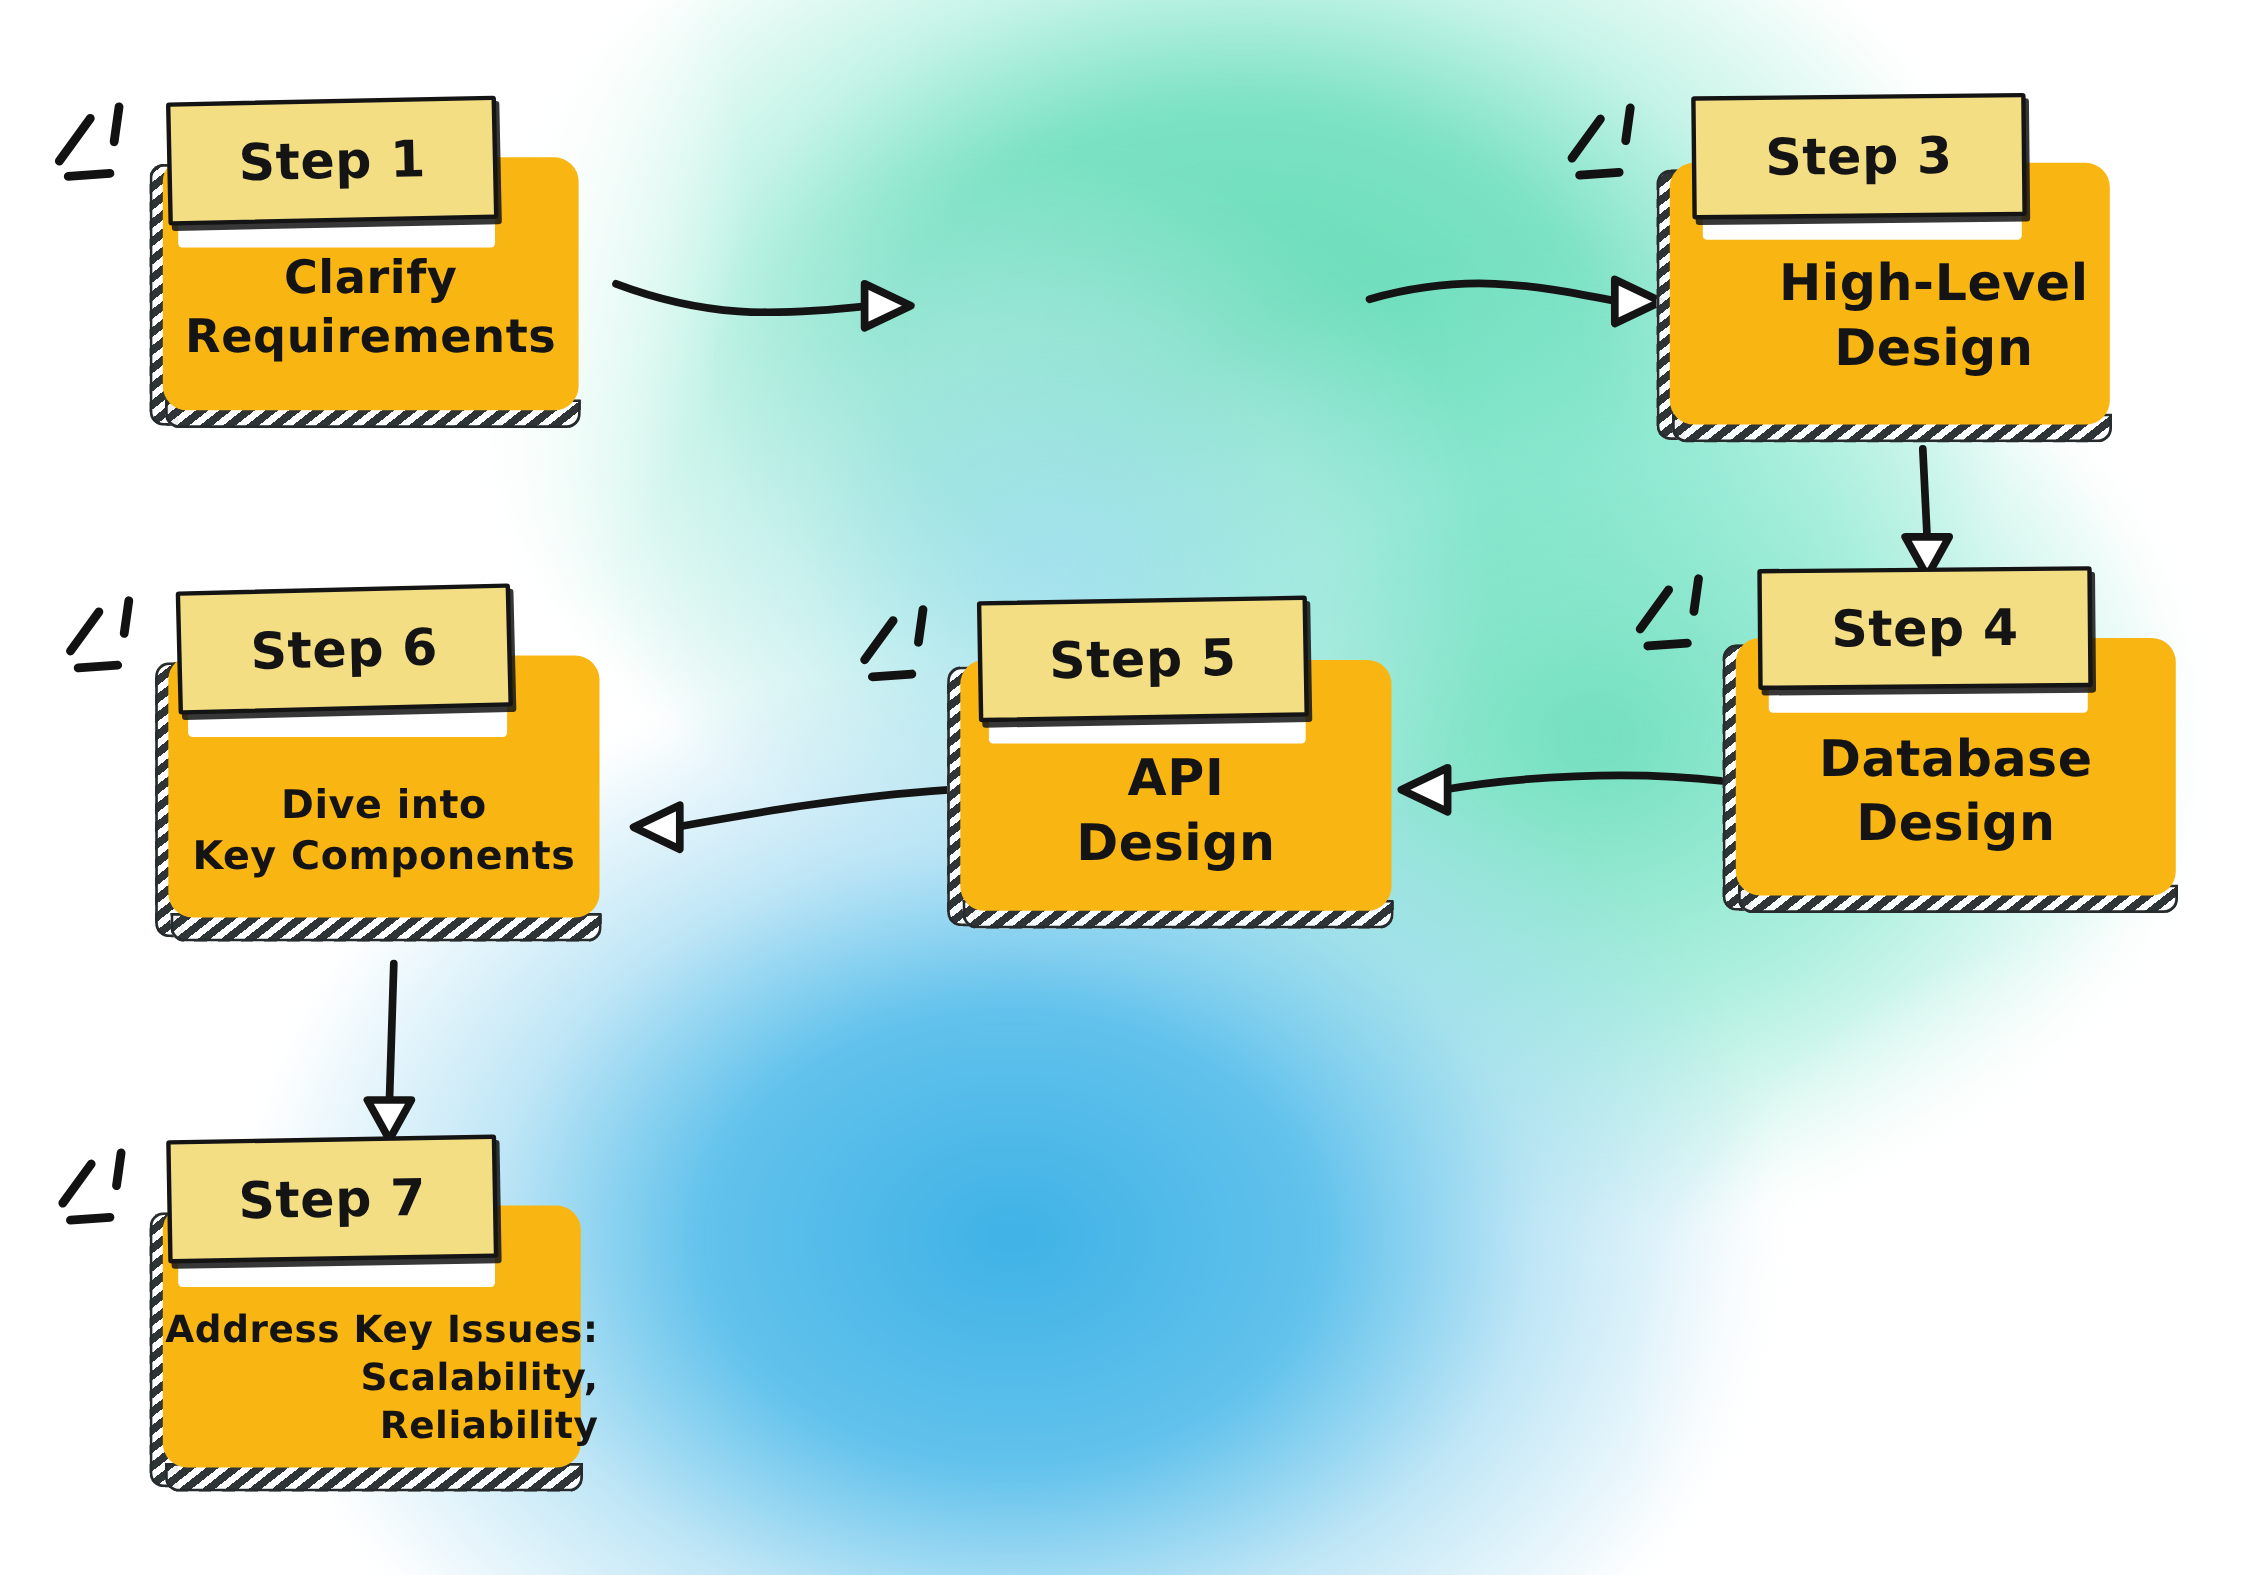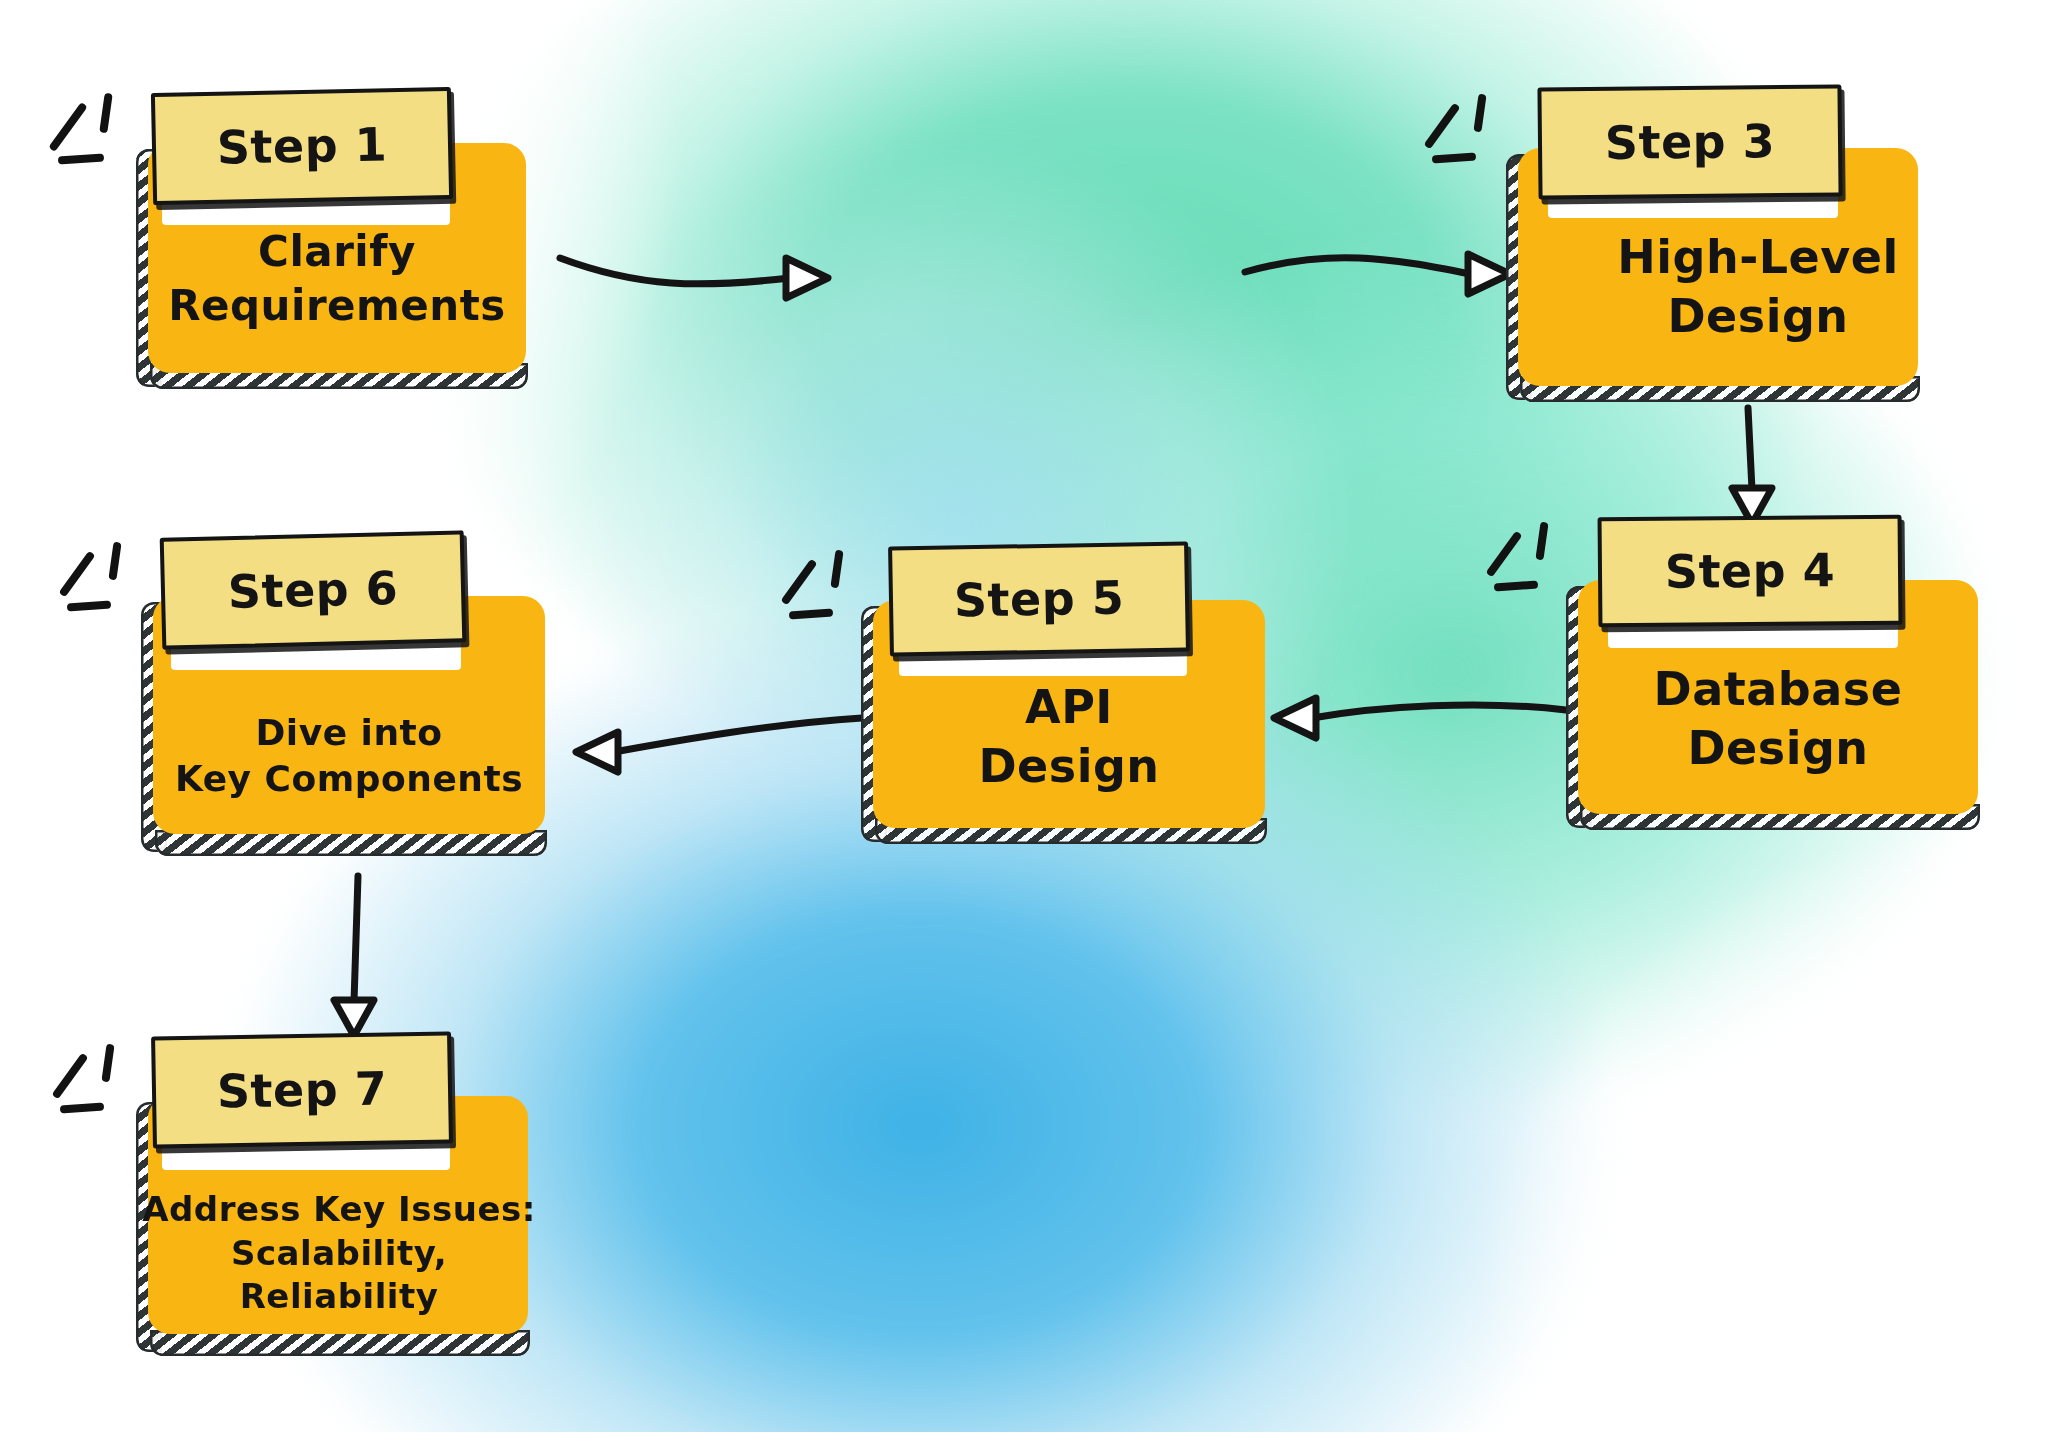--- a/index.html
+++ b/index.html
@@ -251,21 +251,21 @@
   </div>
 
   <div class="node" style="left:130px;top:1040px;width:440px;height:330px;">
     <div class="hatch-l" style="left:6px;top:62px;height:250px;"></div>
     <div class="hatch-b" style="left:20px;top:290px;width:380px;"></div>
     <div class="card" style="left:18px;top:56px;width:380px;height:238px;"></div>
     <div class="plate-paper" style="left:32px;top:10px;width:288px;height:120px;"></div>
     <div class="plate" style="left:22px;top:-6px;width:292px;height:104px;font-size:46px;transform:rotate(-1deg);">
       <span>Step 7</span>
     </div>
-    <div class="body-text" style="top:148px;left:4px;width:410px;font-size:34px;">Address Key Issues:
+    <div class="body-text" style="top:148px;left:4px;width:410px;font-size:34px;text-align:right;">Address Key Issues:
 Scalability, Reliability</div>
     <div class="spark" style="left:-70px;top:-4px;width:80px;height:90px;">
       <i style="left:6px;top:14px;width:8px;height:52px;transform:rotate(36deg);"></i>
       <i style="left:44px;top:8px;width:8px;height:38px;transform:rotate(8deg);"></i>
       <i style="left:0px;top:68px;width:44px;height:8px;transform:rotate(-4deg);"></i>
     </div>
   </div>
 
 </div>
 

